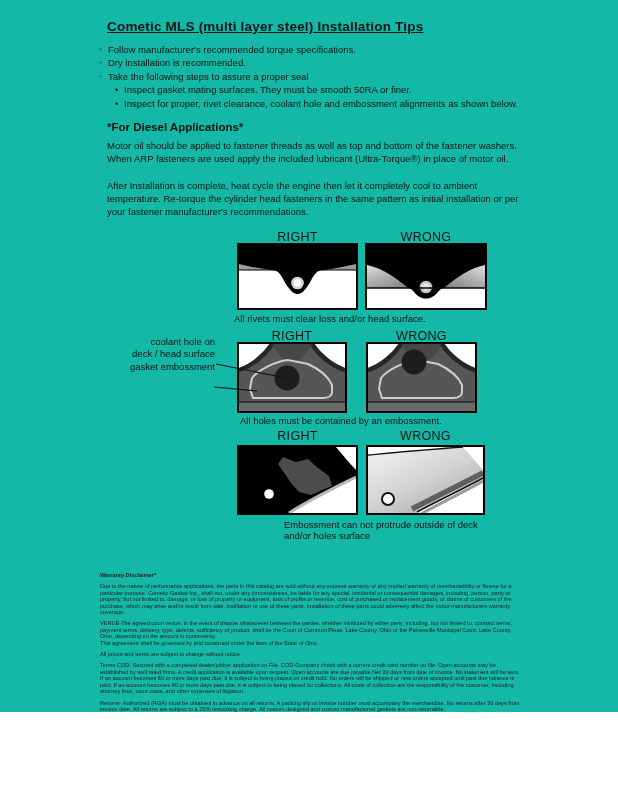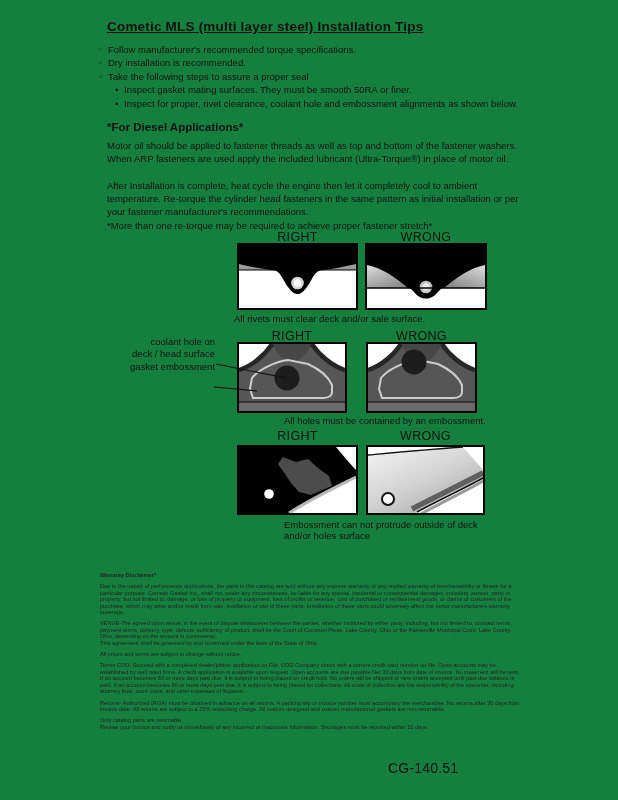--- a/index.html
+++ b/index.html
@@ -1,18 +1,18 @@
 <!DOCTYPE html>
 <html><head>
 <meta charset="utf-8">
 <style>
   * { margin:0; padding:0; box-sizing:border-box; }
   html,body { background:#fff; }
   body { font-family:"Liberation Sans", sans-serif; color:#111; }
-  .page { position:relative; width:618px; height:800px; background:#15803d; overflow:hidden; }
+  .page { position:relative; width:618px; height:712px; background:#14b8a6; overflow:hidden; }
 
   .title { position:absolute; left:107px; top:19px; font-size:13.5px; font-weight:bold; text-decoration:underline; letter-spacing:.2px; }
 
   .bullets { position:absolute; left:99px; top:43px; width:440px; font-size:9.5px; line-height:13.4px; }
   .bullet-row { display:flex; }
   .bullet-row .glyph { width:9px; flex:0 0 9px; font-size:8px; line-height:13.4px; }
   .bullet-row.sub { padding-left:16px; }
   .bullet-row.sub .glyph { font-size:9.5px; }
 
   .diesel-heading { position:absolute; left:107px; top:121px; font-size:11.5px; font-weight:bold; }
@@ -62,21 +62,20 @@
     </div>
     <div class="bullet-row sub">
       <span class="glyph">•</span>
       <span>Inspect for proper, rivet clearance, coolant hole and embossment alignments as shown below.</span>
     </div>
   </div>
 
   <div class="diesel-heading">*For Diesel Applications*</div>
   <div class="para p1">Motor oil should be applied to fastener threads as well as top and bottom of the fastener washers. When ARP fasteners are used apply the included lubricant (Ultra-Torque®) in place of motor oil.</div>
   <div class="para p2">After Installation is complete, heat cycle the engine then let it completely cool to ambient temperature. Re-torque the cylinder head fasteners in the same pattern as initial installation or per your fastener manufacturer's recommendations.</div>
-  <div class="para p3">*More than one re-torque may be required to achieve proper fastener stretch*</div>
 
   <div class="panel-label" style="left:237px; top:230px; width:121px;">RIGHT</div>
   <div class="panel-label" style="left:365px; top:230px; width:122px;">WRONG</div>
 
   <div class="panel" style="left:237px; top:243px; width:121px; height:67px;">
     <svg width="117" height="63" viewBox="0 0 117 63">
       <rect x="0" y="0" width="117" height="63" fill="#ffffff"></rect>
       <path d="M0,0 H117 V25 H84 C75,25 73,36 68,42 C64,47 62,49 58.5,49 C55,49 53,47 49,42 C44,36 42,25 33,25 H0 Z" fill="#000"></path>
       <path d="M0,19 C11,21.5 22,24 33,25 L0,25 Z" fill="#9c9c9c"></path>
       <path d="M117,19 C106,21.5 95,24 84,25 L117,25 Z" fill="#9c9c9c"></path>
@@ -101,21 +100,21 @@
       <rect x="0" y="0" width="118" height="63" fill="#ffffff"></rect>
       <path d="M0,0 H118 V43 H77 C71,43 70,53.5 59,53.5 C48,53.5 47,43 41,43 H0 Z" fill="#000"></path>
       <path d="M0,20 C15,23 28,32 41,43 L0,43 Z" fill="url(#gw1)"></path>
       <path d="M118,20 C103,23 90,32 77,43 L118,43 Z" fill="url(#gw2)"></path>
       <circle cx="59" cy="42" r="6.3" fill="#c4c4c4"></circle>
       <circle cx="59" cy="42" r="3.8" fill="#e9e9e9"></circle>
       <line x1="0" y1="43" x2="118" y2="43" stroke="#000" stroke-width="1.4"></line>
     </svg>
   </div>
 
-  <div class="caption" style="left:234px; top:313px;">All rivets must clear deck and/or sale surface.</div>
+  <div class="caption" style="left:234px; top:313px;">All rivets must clear loss and/or head surface.</div>
 
   <div class="panel-label" style="left:237px; top:329px; width:110px;">RIGHT</div>
   <div class="panel-label" style="left:366px; top:329px; width:111px;">WRONG</div>
 
   <div class="side-label" style="top:336px;">
     <div>coolant hole on</div>
     <div>deck / head surface</div>
   </div>
   <div class="side-label" style="top:361px;">gasket embossment</div>
 
@@ -147,21 +146,21 @@
       <path d="M107,0 L74,0 C81,11 94,22 107,26 Z" fill="#ffffff"></path>
       <path d="M33,0 C26,11 13,22 0,26" stroke="#262626" stroke-width="4.5" fill="none"></path>
       <path d="M74,0 C81,11 94,22 107,26" stroke="#262626" stroke-width="4.5" fill="none"></path>
       <rect x="0" y="58" width="107" height="9" fill="#6a6a6a"></rect>
       <line x1="0" y1="58" x2="107" y2="58" stroke="#262626" stroke-width="1.6"></line>
       <path d="M14,54 L11,45 L13,34 C19,26 36,17.5 50,16 L70,20 C83,26 91,34 94,41 L94,48 C94,52 90,54 85,54 Z" stroke="#cdcdcd" stroke-width="2" fill="none"></path>
       <circle cx="46" cy="18" r="12.5" fill="#1d1d1d"></circle>
     </svg>
   </div>
 
-  <div class="caption" style="left:240px; top:415px;margin-left:44px;">All holes must be contained by an embossment.</div>
+  <div class="caption" style="left:240px; top:415px;">All holes must be contained by an embossment.</div>
 
   <div class="panel-label" style="left:237px; top:429px; width:121px;">RIGHT</div>
   <div class="panel-label" style="left:366px; top:429px; width:119px;">WRONG</div>
 
   <div class="panel" style="left:237px; top:445px; width:121px; height:70px;">
     <svg width="117" height="66" viewBox="0 0 117 66">
       <rect x="0" y="0" width="117" height="66" fill="#ffffff"></rect>
       <path d="M0,0 L97,0 C104,8 110,16 117,23 L117,31 C95,41 72,52 50,66 L0,66 Z" fill="#000"></path>
       <path d="M50,66 C72,52 95,41 117,30" stroke="#b8b8b8" stroke-width="3" fill="none"></path>
       <polygon points="44,10 57,15 69,12 79,21 90,29 93,39 83,43 72,48 60,45 52,36 46,27 39,17" fill="#4c4c4c"></polygon>

